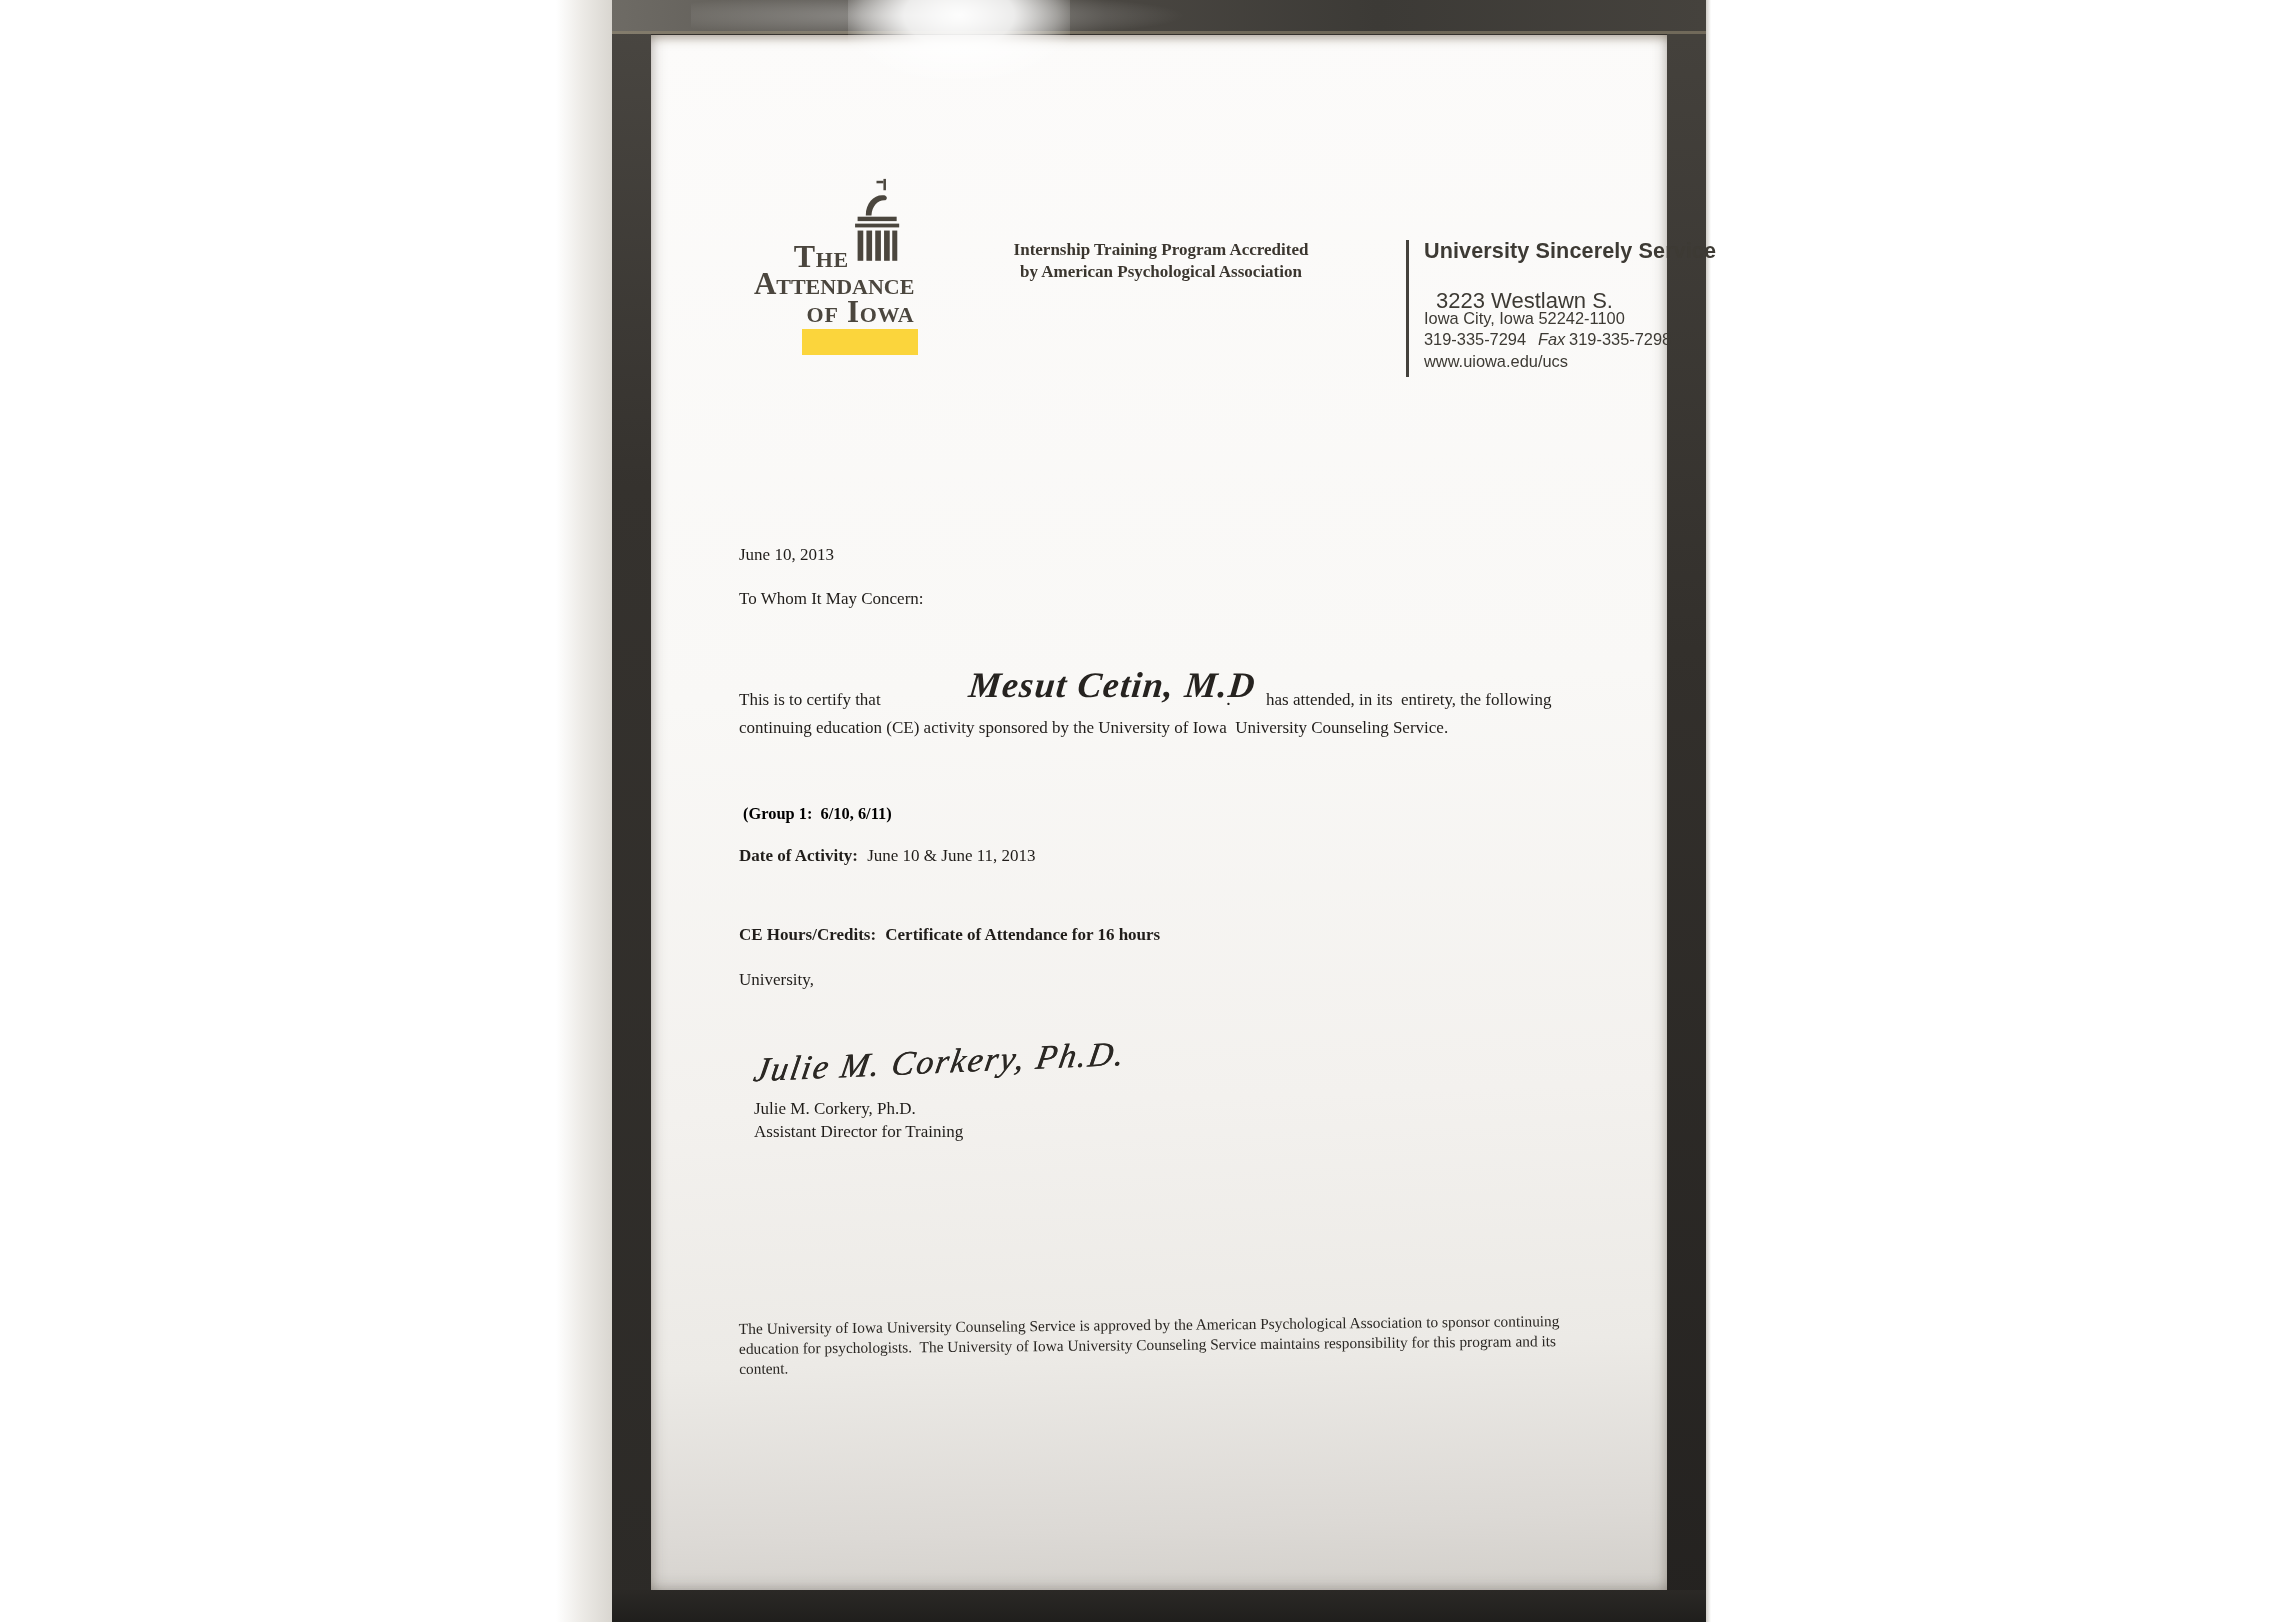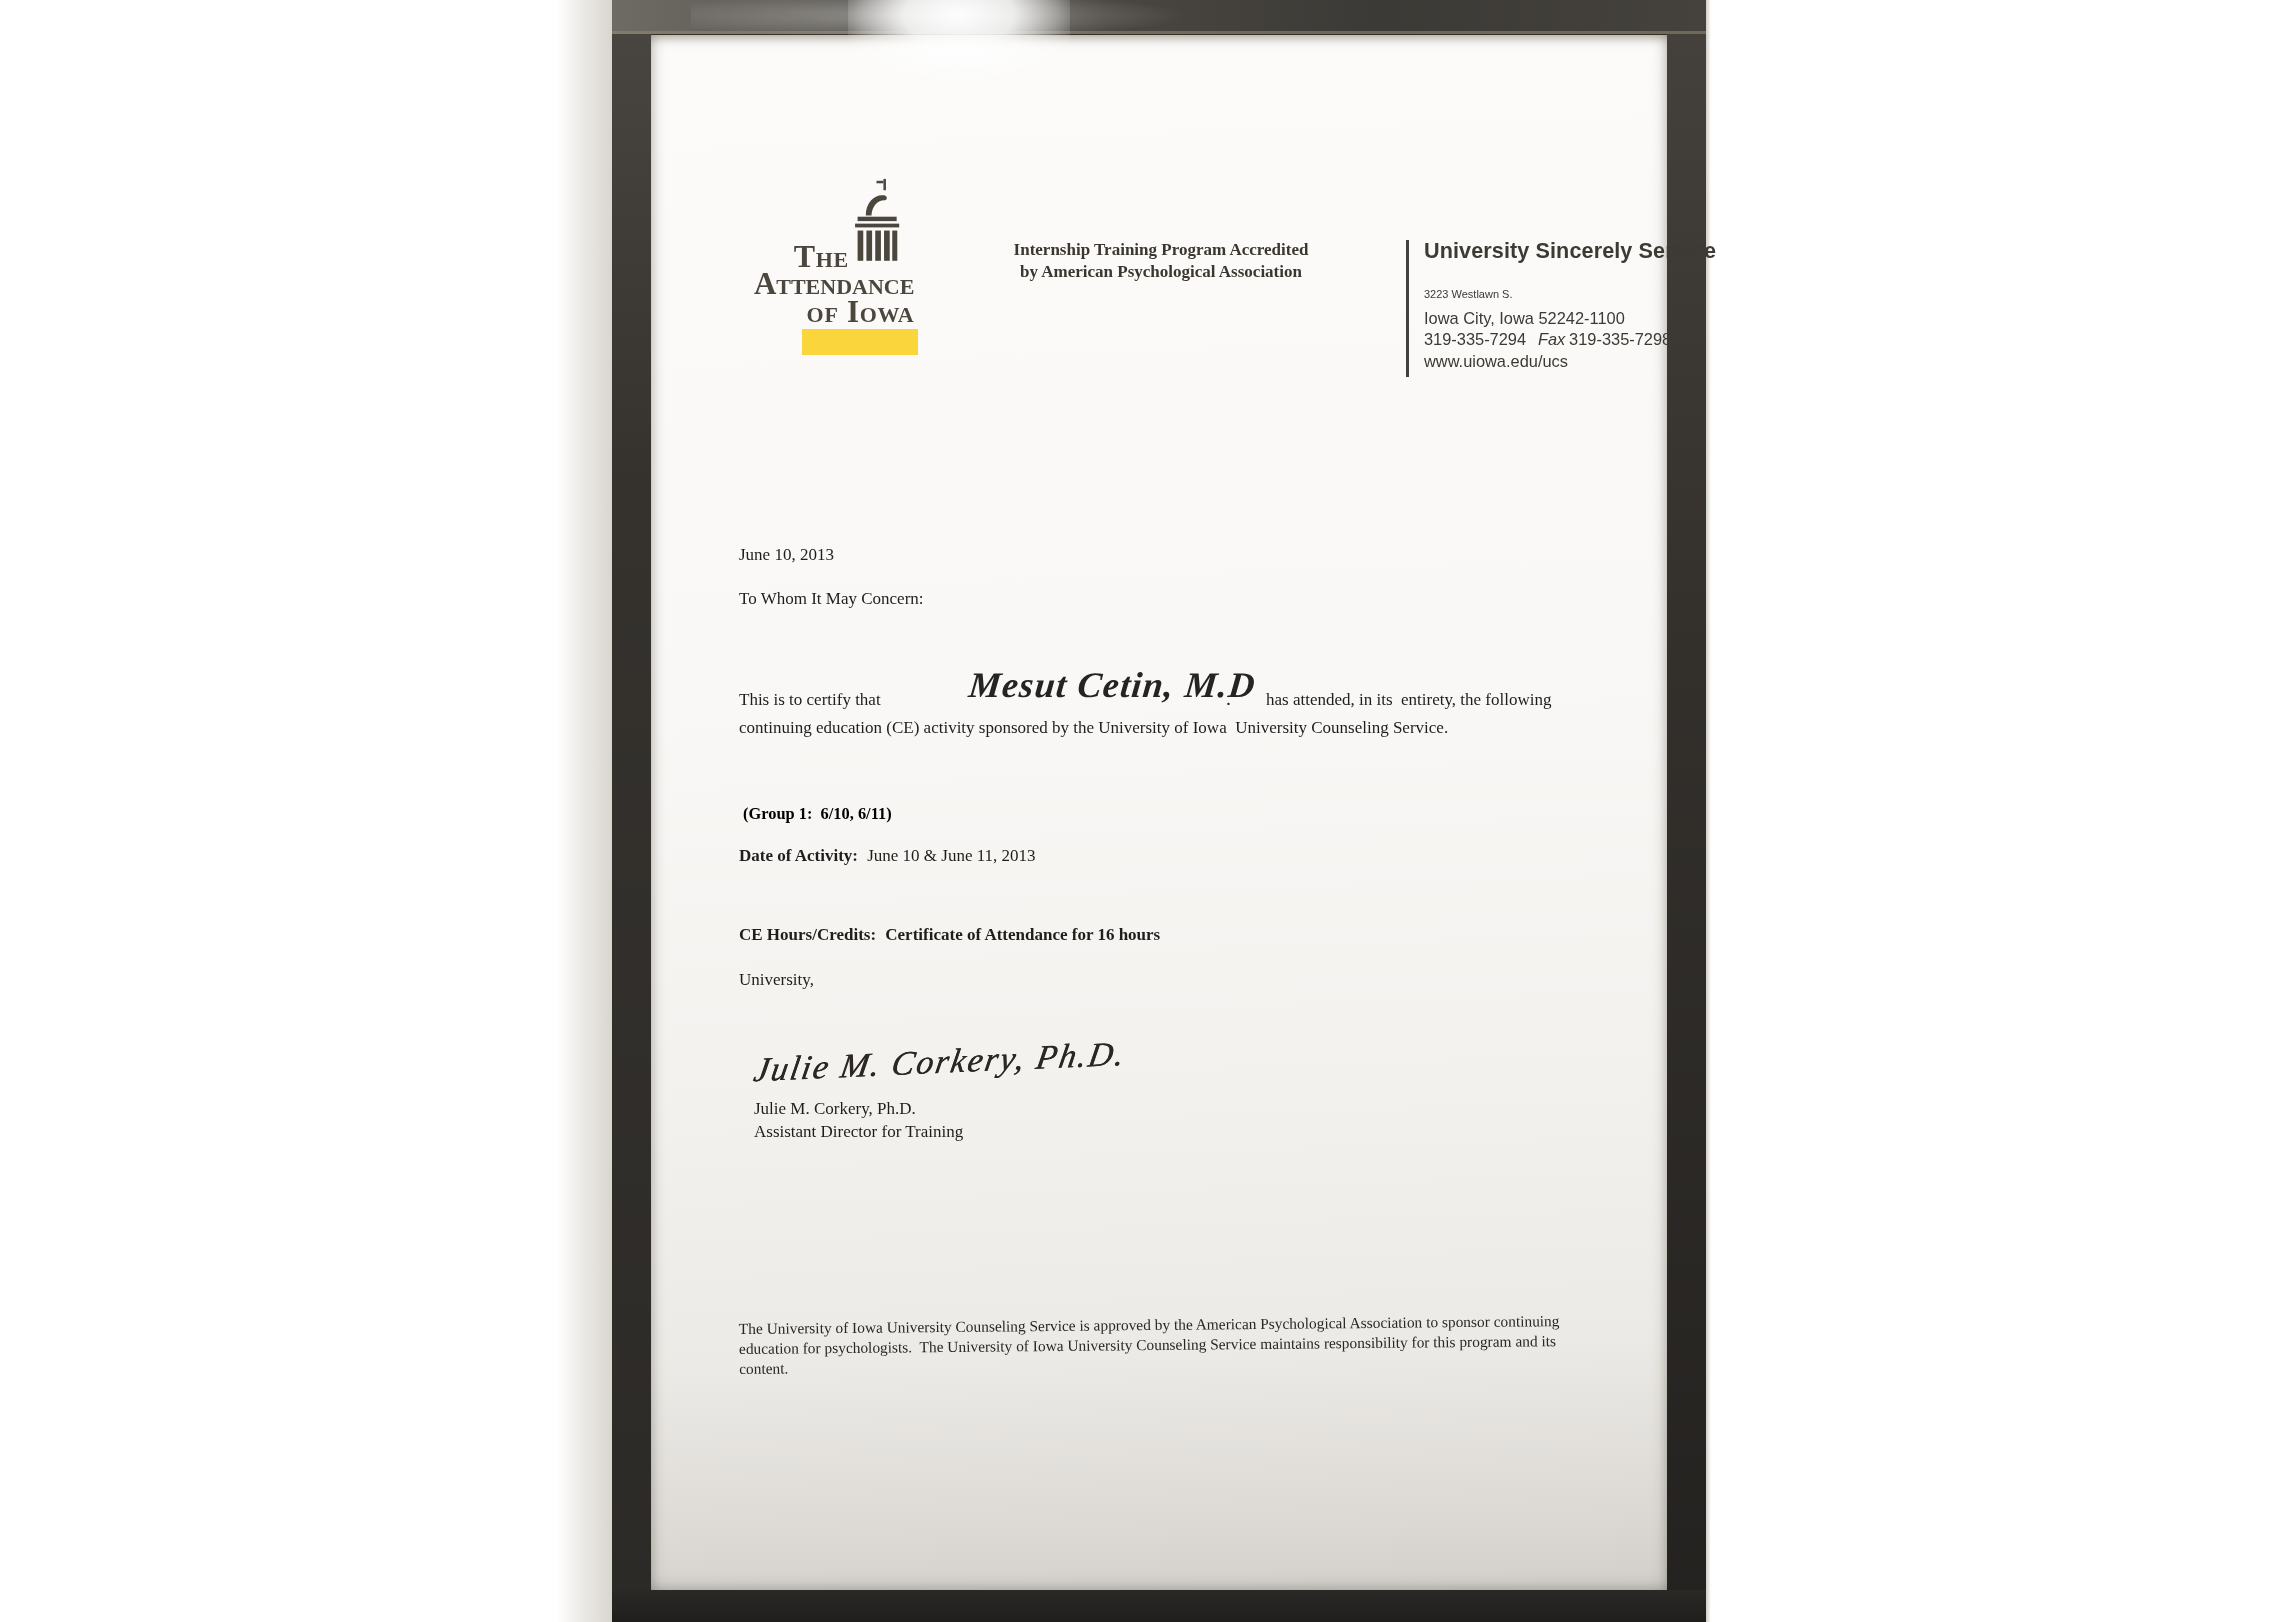--- a/index.html
+++ b/index.html
@@ -47,21 +47,21 @@
   #logo .l3{right:2.6px;top:118px;font-size:31px;font-weight:bold;font-variant:small-caps;letter-spacing:0.7px;line-height:1;}
   #logo .gold-bar{right:-1.3px;top:151px;width:116px;height:26px;}
 
   #accreditation{left:353px;top:204px;width:314px;text-align:center;
     font-weight:bold;font-size:17px;line-height:21.6px;color:#3b362f;}
 
   #divider{left:755px;top:205px;width:2.6px;height:137px;background:#44413c;}
   #contact{left:773px;top:203px;width:255px;
     font-family:"Liberation Sans","DejaVu Sans",sans-serif;color:#3d3a34;}
   #contact .c-title{left:0;top:0;font-size:21.6px;font-weight:bold;letter-spacing:0.1px;white-space:nowrap;}
-  #contact .a1{left:0;top:50px;font-size:11px;}
+  #contact .a1{left:12px;top:50px;font-size:22px;}
   #contact .a2{left:0;top:71px;font-size:16.4px;}
   #contact .a3{left:0;top:92px;font-size:16.4px;}
   #contact .a3 .fx{font-style:italic;margin:0 3.9px 0 11.8px;position:static;}
   #contact .a3 .ph,#contact .a3 .fn{position:static;}
   #contact .a4{left:0;top:114px;font-size:16.4px;}
 
   
   .body-text{color:#201d1a;font-size:17px;line-height:1.25;}
   #date-line{left:88px;top:509px;}
   #salutation{left:88px;top:553px;}

